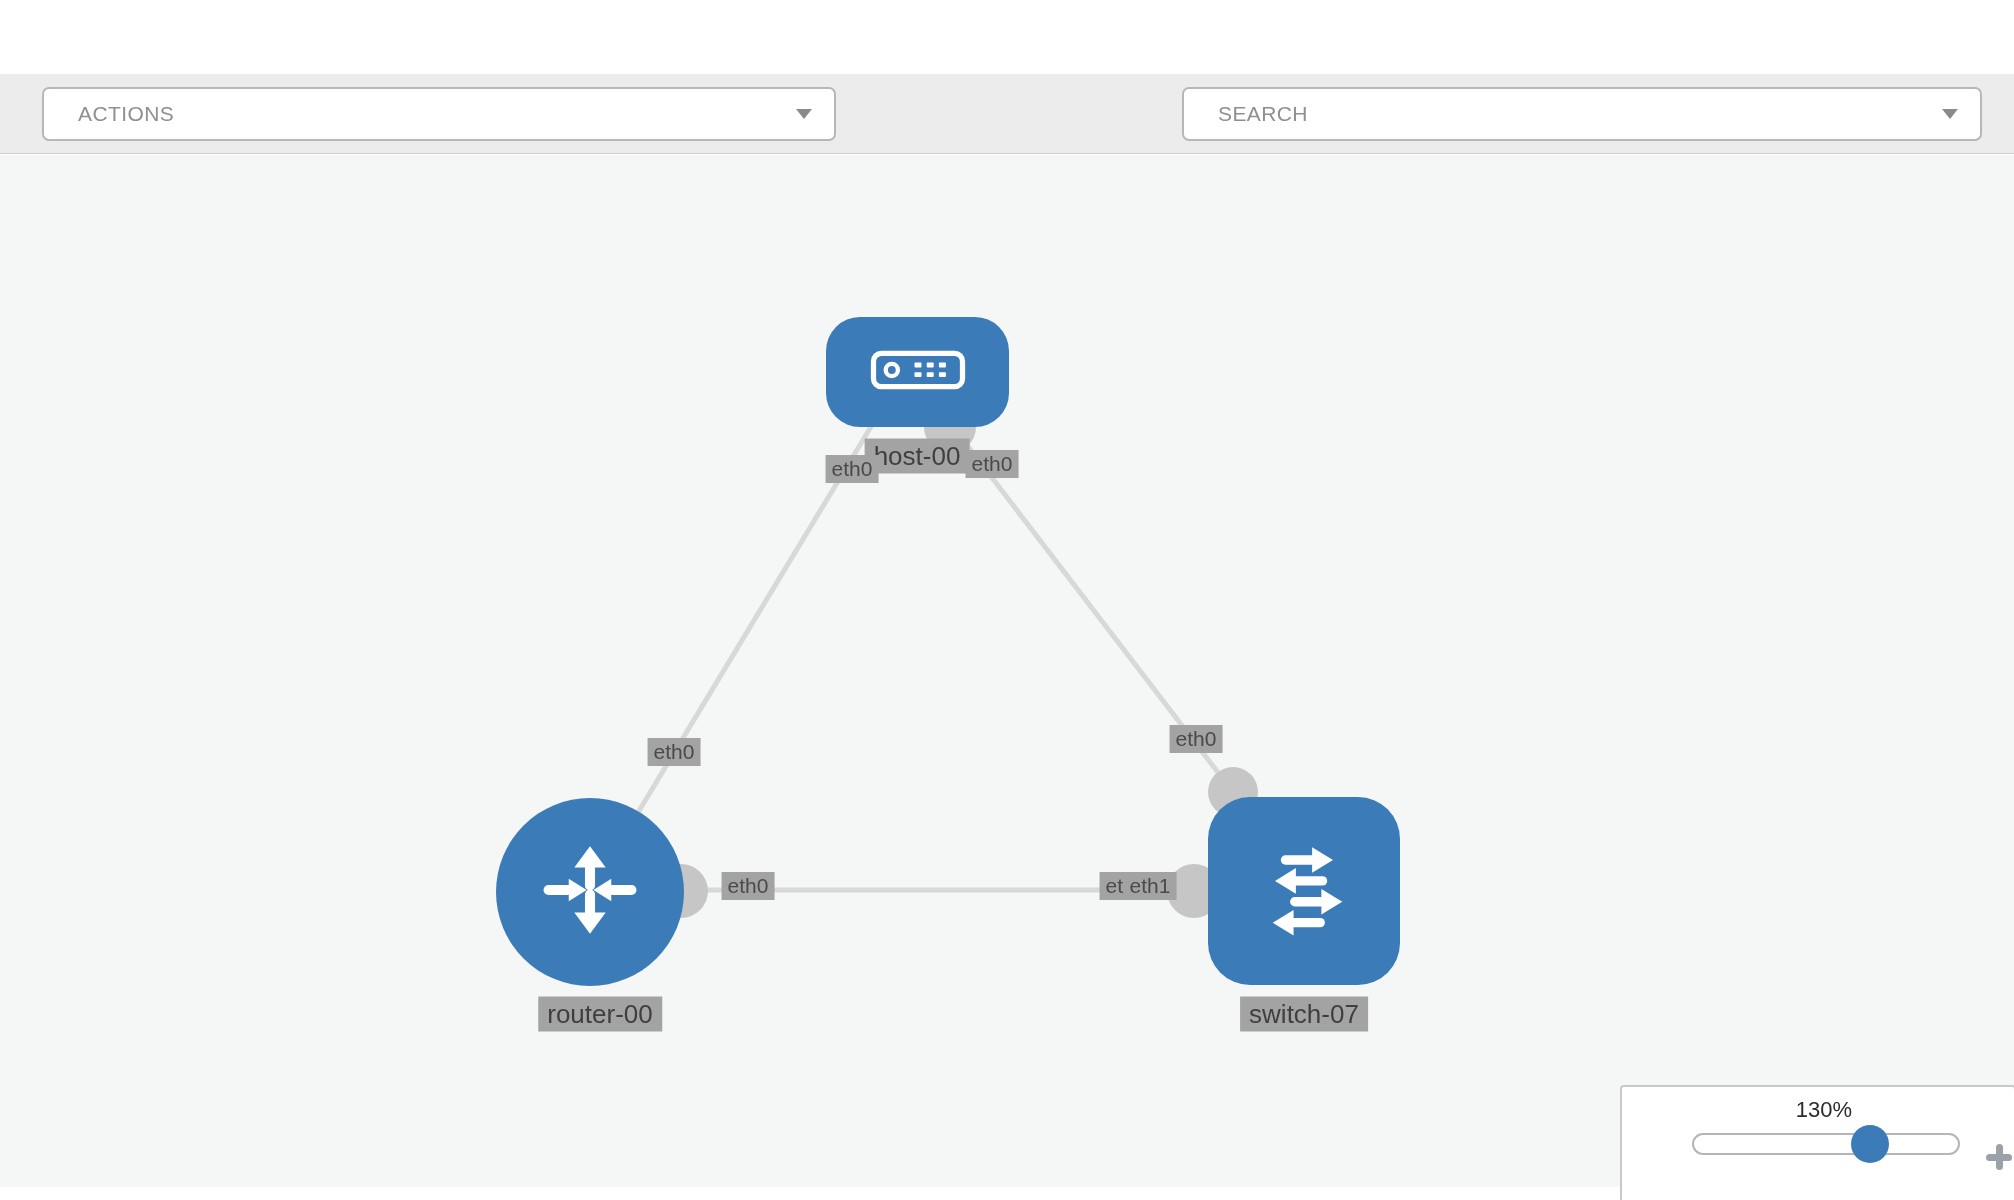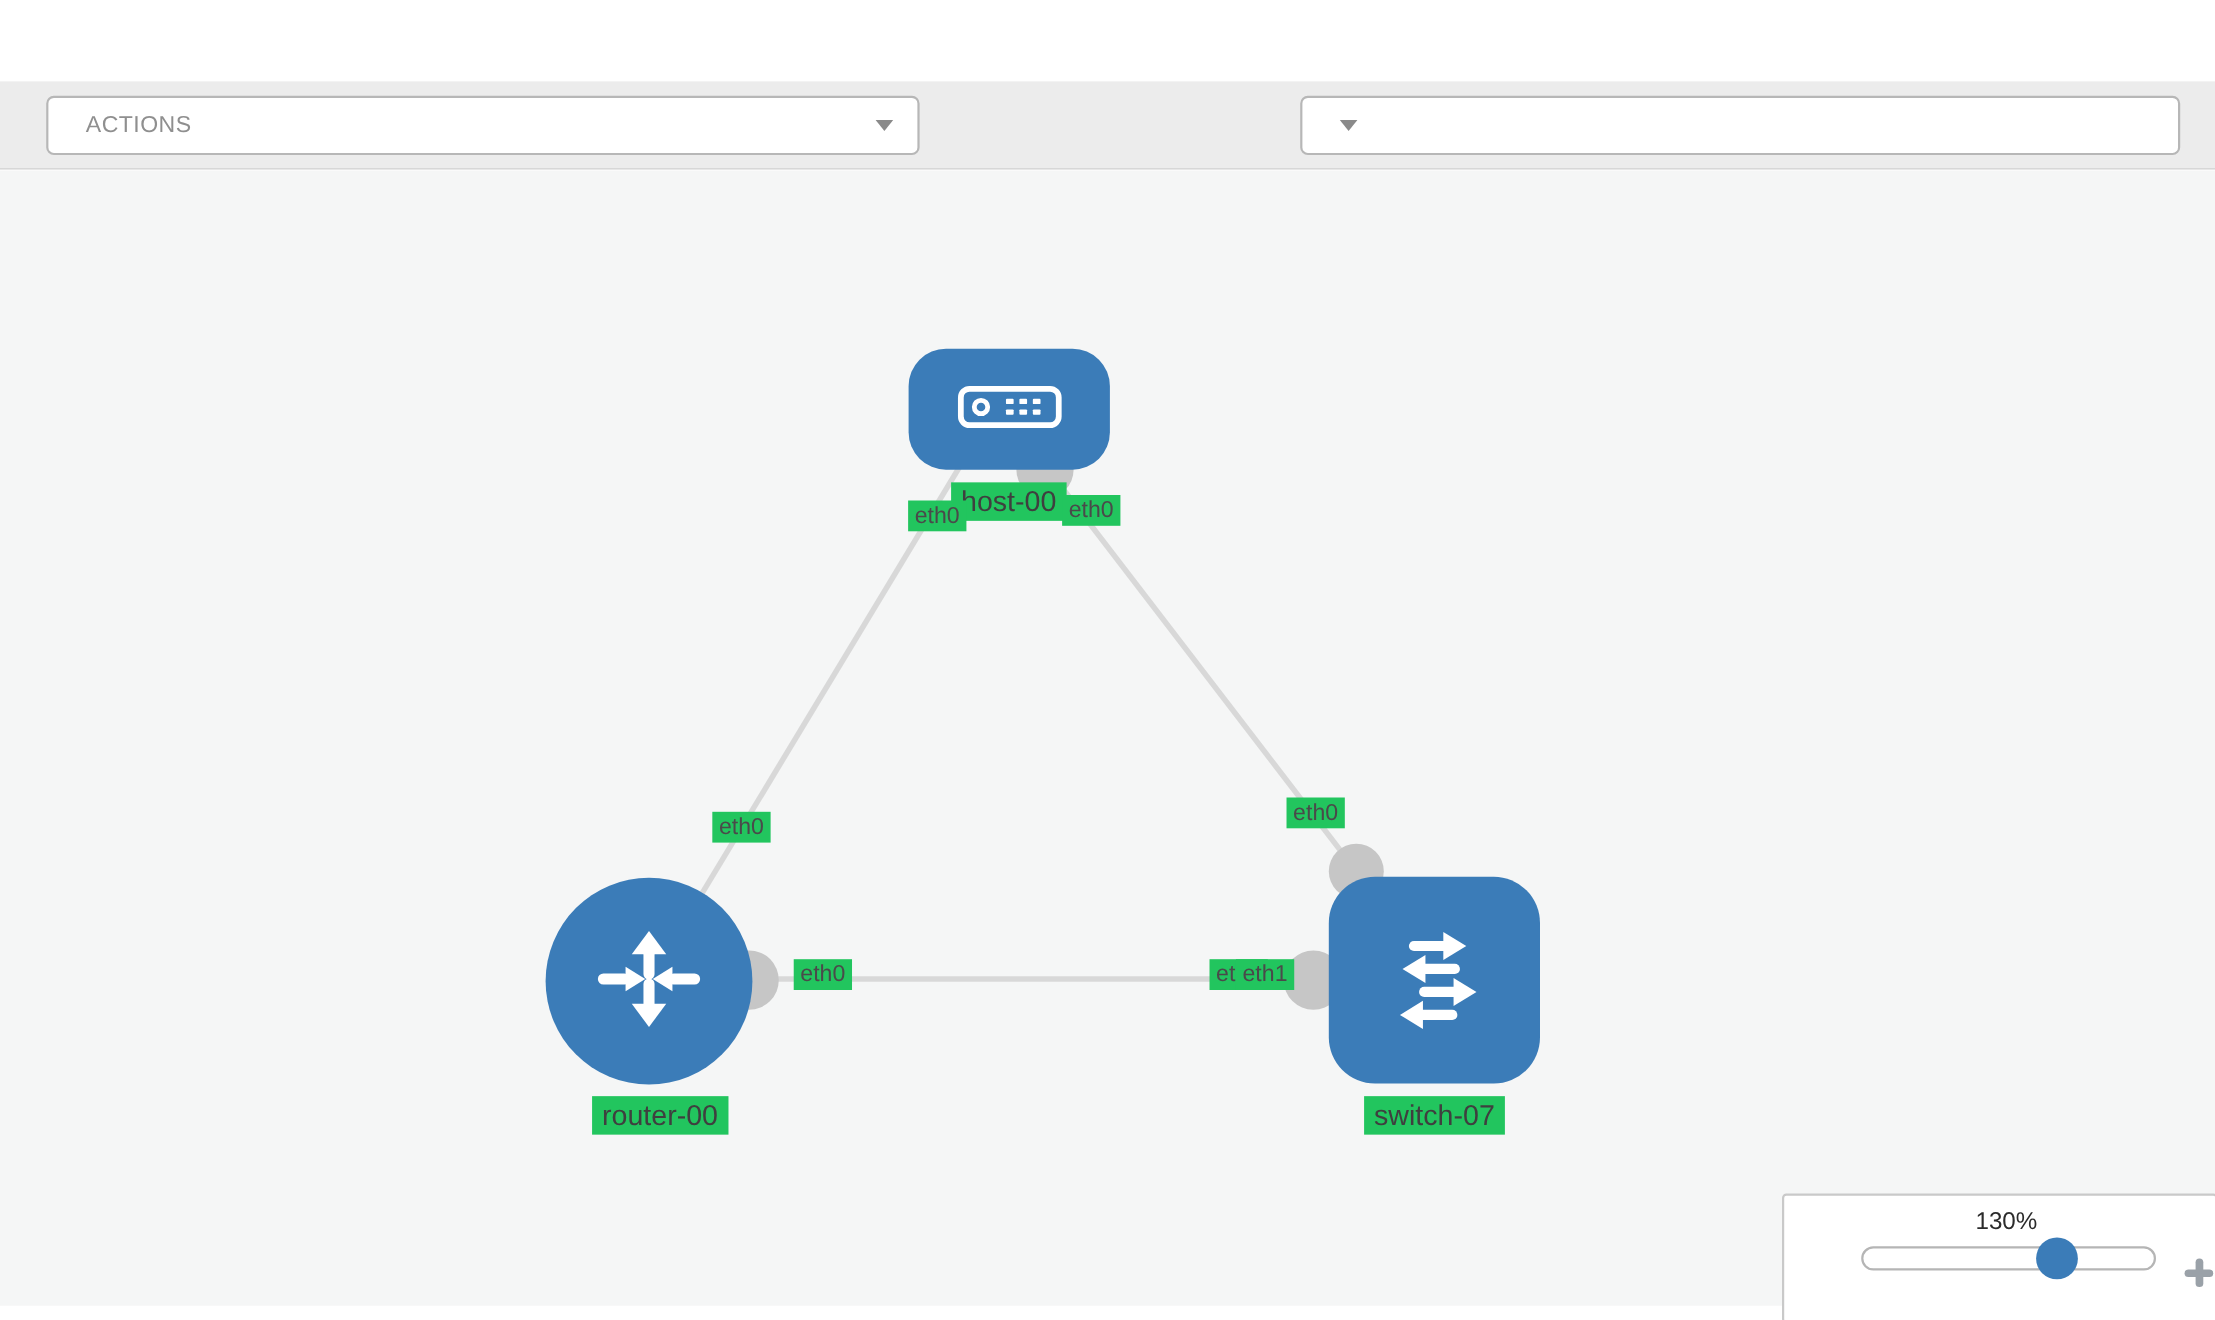--- a/index.html
+++ b/index.html
@@ -43,21 +43,21 @@
   .tool-key{left:1117px;}
 
   
   .canvas{position:absolute;left:0;top:155px;width:2014px;height:1032px;background:var(--canvas_bg);}
   .edges{position:absolute;left:0;top:0;pointer-events:none;}
   .node{position:absolute;display:flex;align-items:center;justify-content:center;
     background:var(--accent_blue);cursor:pointer;z-index:2;}
   .node-host{left:826px;top:162px;width:183px;height:110px;border-radius:34px;}
   .node-router{left:496px;top:643px;width:188px;height:188px;border-radius:50%;}
   .node-switch{left:1208px;top:642px;width:192px;height:188px;border-radius:42px;}
-  .chip{position:absolute;transform:translate(-50%,-50%);background:#22c55e;color:var(--chip_text);
+  .chip{position:absolute;transform:translate(-50%,-50%);background:#a3a3a3;color:var(--chip_text);
     font-size:21px;padding:2px 6px;white-space:nowrap;z-index:3;}
   .chip.node-label{font-size:26px;padding:2px 9px;color:#3f3f3f;}
   .chip.front{z-index:4;}
 
   
   .zoom-panel{position:absolute;left:1620px;top:930px;width:396px;height:118px;background:#fff;
     border:2px solid #c9c9c9;border-radius:4px;z-index:5;}
   .zoom-level{position:absolute;left:52px;top:10px;width:300px;text-align:center;font-size:22px;color:#2b2b2b;}
   .zoom-btn{position:absolute;background:transparent;border:none;cursor:pointer;}
   .bar-h{width:26px;height:7px;border-radius:3.5px;background:var(--control_gray);}
@@ -100,20 +100,21 @@
         <svg width="32" height="32" viewBox="0 0 32 32">
           <circle cx="10.5" cy="10.5" r="5" fill="none" stroke="#6b7580" stroke-width="4"></circle>
           <line x1="14.2" y1="14.2" x2="24.6" y2="22.6" stroke="#6b7580" stroke-width="4" stroke-linecap="round"></line>
           <line x1="20" y1="18.6" x2="18" y2="21.6" stroke="#6b7580" stroke-width="3.4" stroke-linecap="round"></line>
           <line x1="23.8" y1="21.6" x2="21.8" y2="24.6" stroke="#6b7580" stroke-width="3.4" stroke-linecap="round"></line>
         </svg>
       </span>
     </button>
 
     <div class="select sel-search">
+      <span class="ph">SEARCH</span>
       <i class="caret"></i>
     </div>
   </div>
 
   <div class="canvas">
 
     <svg class="edges" width="2014" height="1032" viewBox="0 0 2014 1032">
 
       <line x1="872" y1="270" x2="590" y2="737" stroke="#d8d8d8" stroke-width="5"></line>
       <line x1="950" y1="268" x2="1233" y2="637" stroke="#d8d8d8" stroke-width="5"></line>

